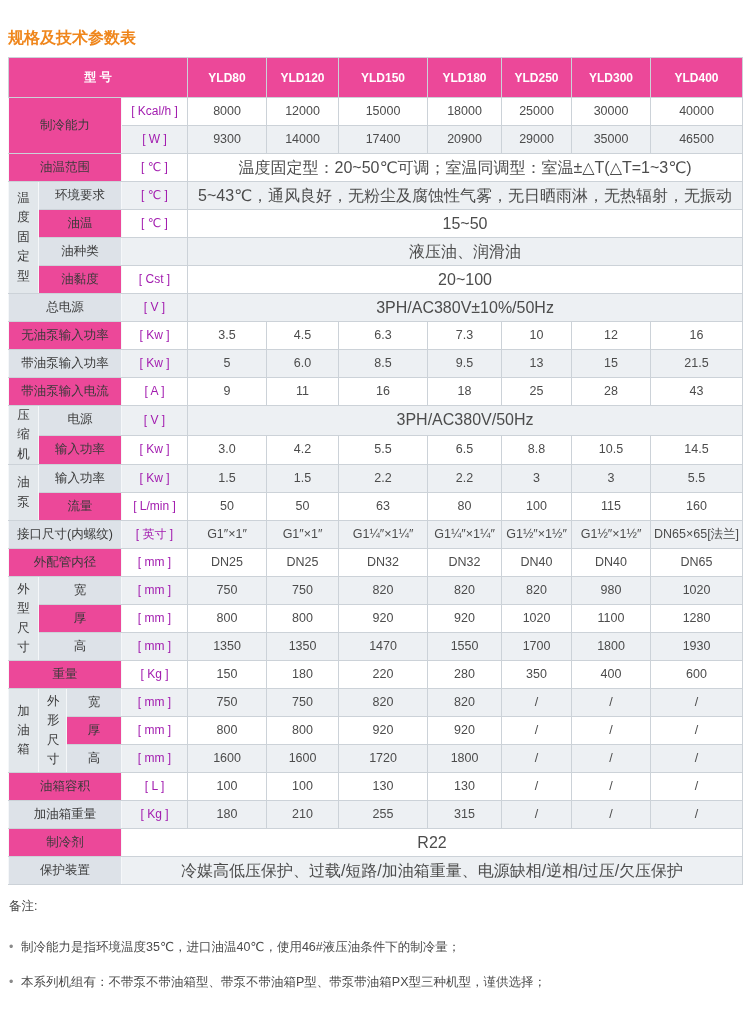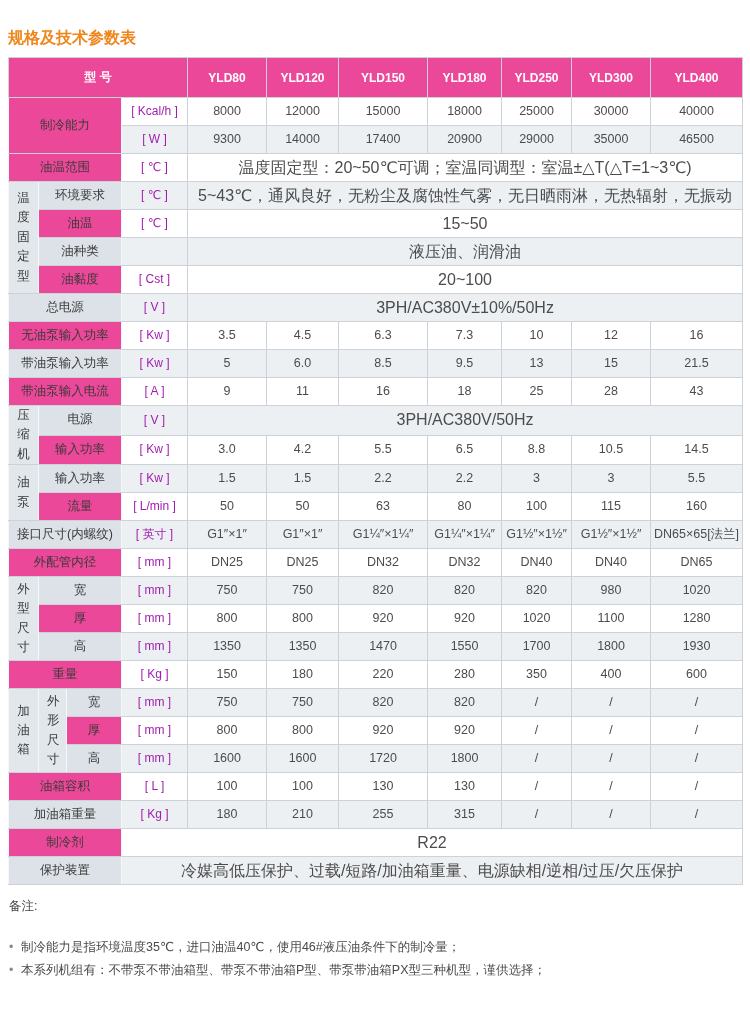--- a/index.html
+++ b/index.html
@@ -18,21 +18,21 @@
   tbody td.label{background:#ec4899;color:#3a3a3a;font-size:12.5px;border-left-color:#f5f7f9;border-right-color:#f5f7f9;padding:0 1px;}
   tbody tr:nth-child(even) td.label{background:#dde2e8;}
   tbody td.unit{font-size:12px;color:#a21caf;border-left-color:#e6eaee;}
   tbody td.glabel{background:#e2e7eb;color:#3a3a3a;word-break:break-all;line-height:1.55;padding:0 8px;
                   border-left-color:#f5f7f9;border-right-color:#f5f7f9;}
   tbody tr:nth-child(even) td.glabel{background:#e2e7eb;}
   tbody td.span{font-size:16px;}
   .notes{margin-top:13px;padding-left:1px;}
   .notes-title{font-size:12.5px;color:#444;margin-bottom:21px;}
   .notes ul{list-style:none;margin:0;padding:0;}
-  .notes li{font-size:12.5px;color:#4a4a4a;line-height:23px;position:relative;padding-left:12px;}
+  .notes li{font-size:12.5px;color:#4a4a4a;line-height:23px;position:relative;padding-left:12px;margin-top:12px;}
   .notes li::before{content:"•";position:absolute;left:0;top:0;color:#8a8a8a;}
 </style>
 </head>
 <body>
 
 <div class="page">
   <h2>规格及技术参数表</h2>
 
   <table class="spec">
     <colgroup>

